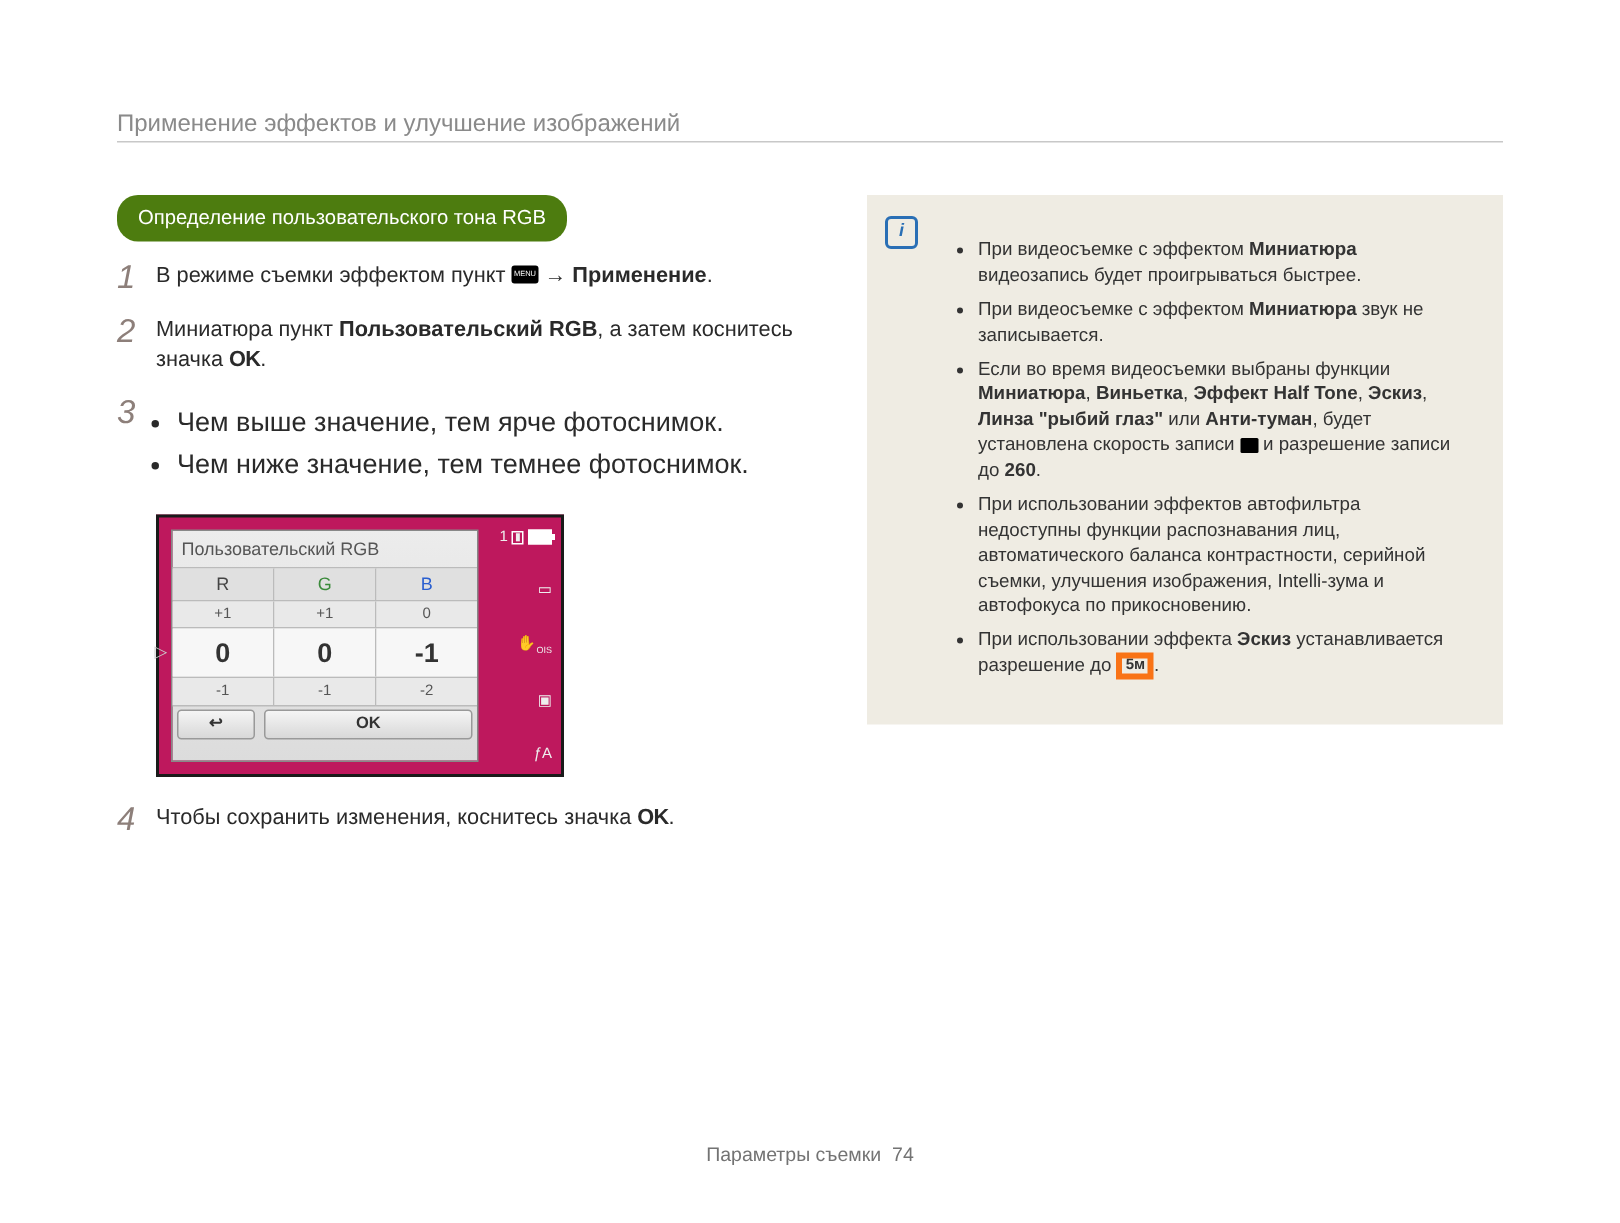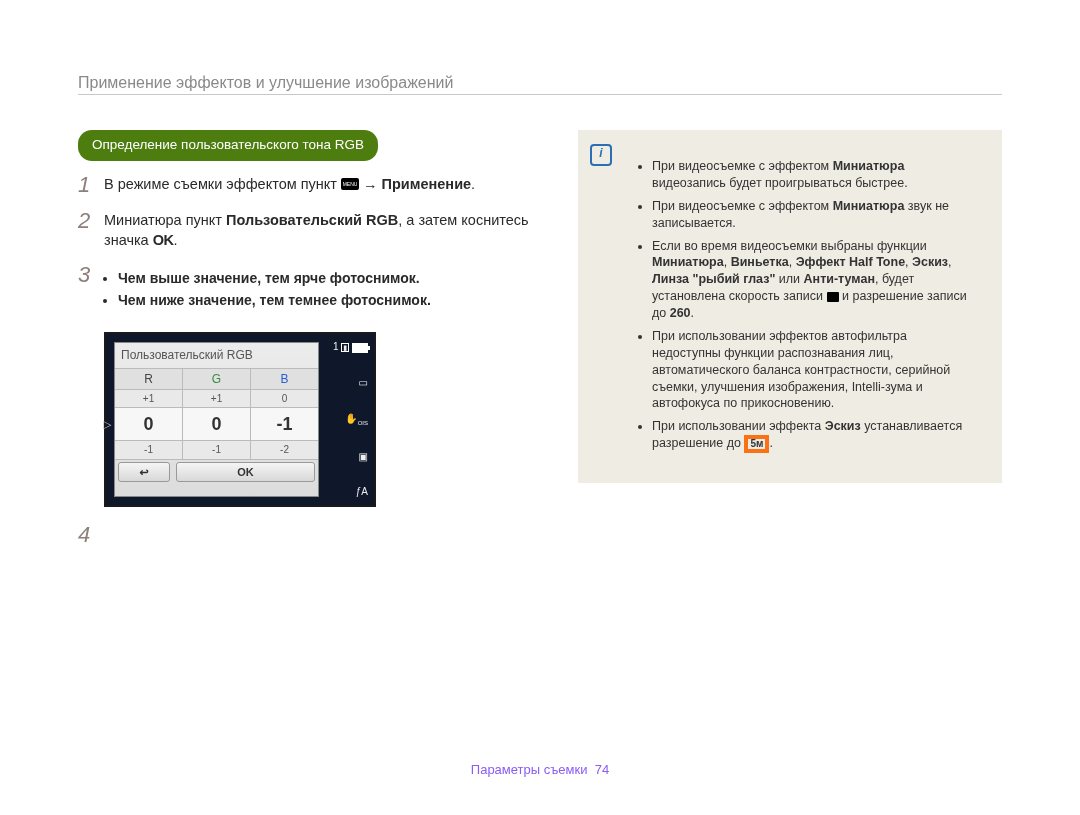--- a/index.html
+++ b/index.html
@@ -82,30 +82,29 @@
   .ok-glyph {
     font-weight: bold;
     font-family: Arial, sans-serif;
     letter-spacing: -0.5px;
   }
   .sub-bullets {
     margin: 4px 0 0 0;
     padding: 0 0 0 14px;
   }
   .sub-bullets li {
-    font-size: 14px;
+    font-size: 18px;
     margin: 4px 0;
-    font-weight: bold;
   }
   .lcd-frame {
     margin: 18px 0 18px 26px;
     width: 272px;
     height: 175px;
     border: 2px solid #1a1a1a;
-    background: #0f172a;
+    background: #be185d;
     position: relative;
     box-sizing: border-box;
   }
   .lcd-panel {
     position: absolute;
     left: 8px; top: 8px;
     width: 205px;
     height: 155px;
     background: linear-gradient(#ececec, #dcdcdc);
     border: 1px solid #888;
@@ -209,21 +208,21 @@
   .res-glyph {
     display:inline-block; font-size:10px; font-weight:bold; border:4px solid #f97316; padding:0 2px;
     line-height:10px; vertical-align:middle;
   }
   .footer {
     position: absolute;
     left: 0; width: 1080px;
     bottom: 36px;
     text-align: center;
     font-size: 13px;
-    color: #8b5cf6;
+    color: #737373;
   }
   b { font-weight: bold; }
 </style>
 </head>
 <body>
 
 <div class="page-header">
   <span>Применение эффектов и улучшение изображений</span>
 </div>
 
@@ -296,20 +295,23 @@
         </div>
         <div>▭</div>
         <div>✋<sub style="font-size:6px">OIS</sub></div>
         <div>▣</div>
         <div>ƒA</div>
       </div>
     </div>
 
     <div class="step">
       <div class="step-num">4</div>
+      <div class="step-body">
+        <span>Чтобы сохранить изменения, коснитесь значка </span><span class="ok-glyph">OK</span><span>.</span>
+      </div>
     </div>
 
   </div>
 </div>
 
 <div class="right-col">
   <div class="note-box">
     <div class="note-icon">i</div>
     <ul>
       <li>

